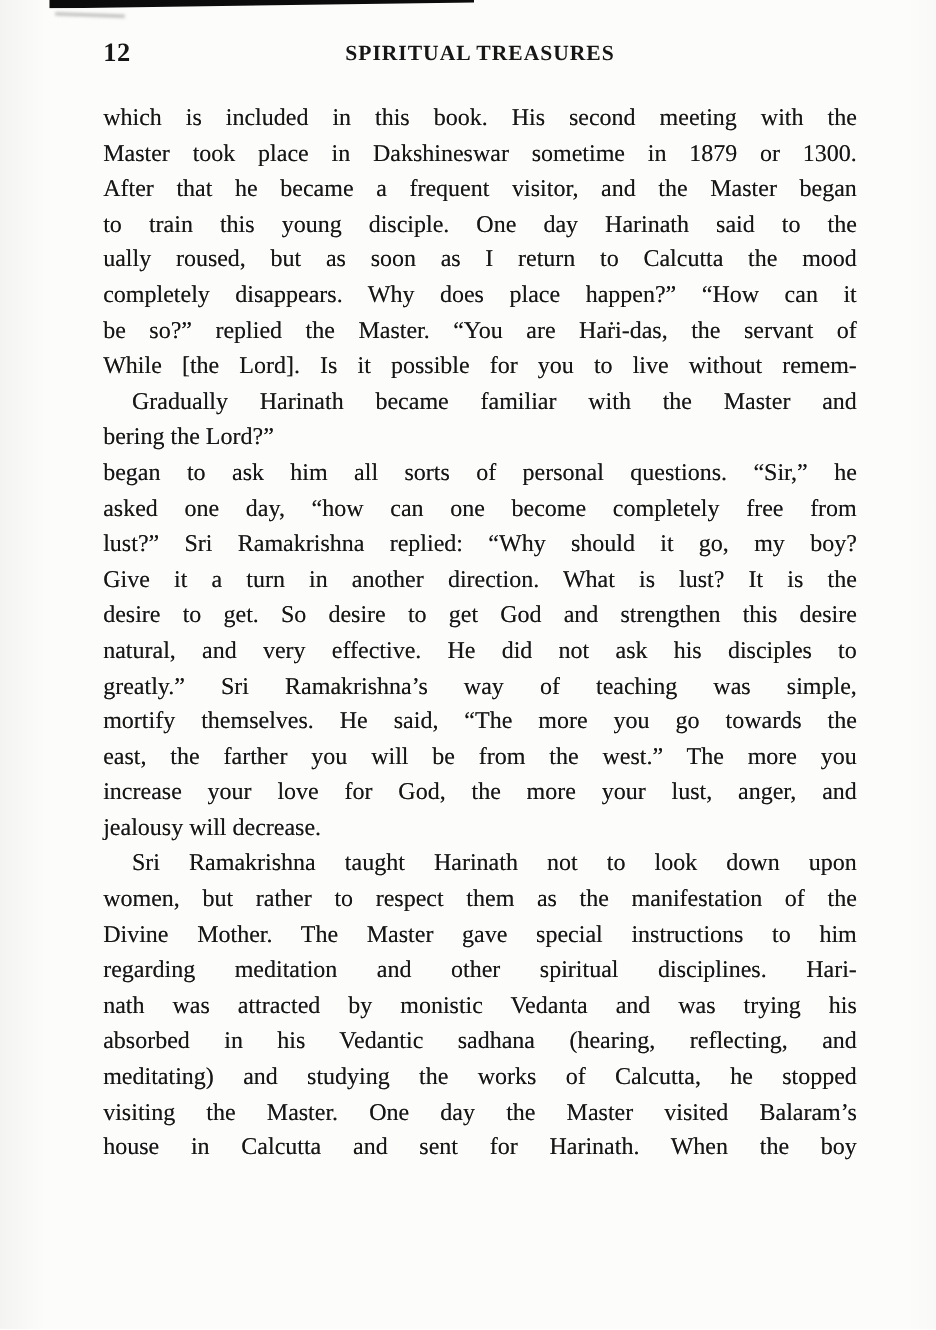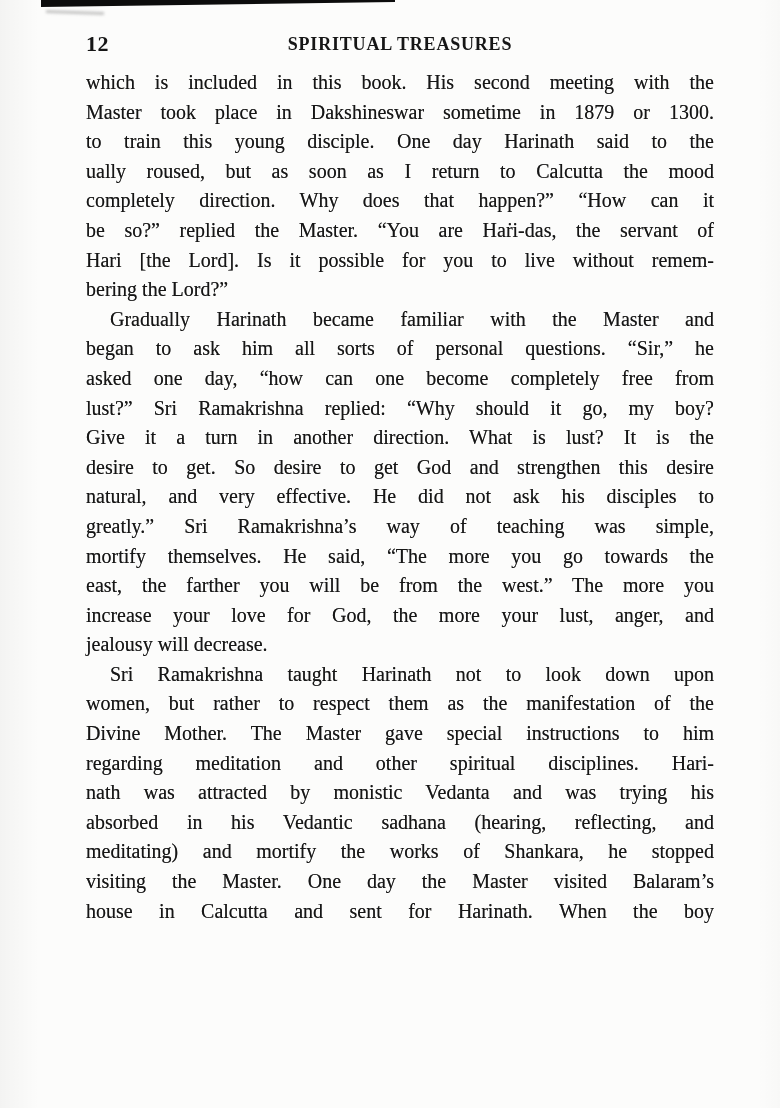--- a/index.html
+++ b/index.html
@@ -67,21 +67,21 @@
     right: 0;
     top: 3px;
     text-align: center;
     font-size: 18px;
     font-weight: 700;
     letter-spacing: 0.8px;
     white-space: nowrap;
   }
   .body-text {
     position: absolute;
-    top: 68px;
+    top: 84px;
     left: 86px;
     width: 628px;
     font-size: 20px;
     line-height: 29.6px;
     text-shadow: 0 0 0.4px rgba(0,0,0,0.55);
   }
   .ln {
     text-align: justify;
     text-align-last: justify;
     height: 29.6px;
@@ -103,41 +103,42 @@
 
   <div class="header-row">
     <span class="page-number">12</span>
     <span class="running-title">SPIRITUAL TREASURES</span>
   </div>
 
   <div class="body-text">
 
   <div class="ln">which is included in this book. His second meeting with the</div>
       <div class="ln">Master took place in Dakshineswar sometime in 1879 or 1300.</div>
+      <div class="ln">After that he became a frequent visitor, and the Master began</div>
       <div class="ln">to train this young disciple. One day Harinath said to the</div>
       <div class="ln">ually roused, but as soon as I return to Calcutta the mood</div>
-      <div class="ln">completely direction. Why does that happen?” “How can it</div>
+      <div class="ln">completely disappears. Why does place happen?” “How can it</div>
       <div class="ln">be so?” replied the Master. “You are Haṙi-das, the servant of</div>
-      <div class="ln">Hari [the Lord]. Is it possible for you to live without remem-</div>
+      <div class="ln">While [the Lord]. Is it possible for you to live without remem-</div>
+      <div class="ln indent">Gradually Harinath became familiar with the Master and</div>
       <div class="ln last">bering the Lord?”</div>
-      <div class="ln indent">Gradually Harinath became familiar with the Master and</div>
       <div class="ln">began to ask him all sorts of personal questions. “Sir,” he</div>
       <div class="ln">asked one day, “how can one become completely free from</div>
       <div class="ln">lust?” Sri Ramakrishna replied: “Why should it go, my boy?</div>
       <div class="ln">Give it a turn in another direction. What is lust? It is the</div>
       <div class="ln">desire to get. So desire to get God and strengthen this desire</div>
       <div class="ln">natural, and very effective. He did not ask his disciples to</div>
       <div class="ln">greatly.” Sri Ramakrishna’s way of teaching was simple,</div>
       <div class="ln">mortify themselves. He said, “The more you go towards the</div>
       <div class="ln">east, the farther you will be from the west.” The more you</div>
       <div class="ln">increase your love for God, the more your lust, anger, and</div>
       <div class="ln last">jealousy will decrease.</div>
       <div class="ln indent">Sri Ramakrishna taught Harinath not to look down upon</div>
       <div class="ln">women, but rather to respect them as the manifestation of the</div>
       <div class="ln">Divine Mother. The Master gave special instructions to him</div>
       <div class="ln">regarding meditation and other spiritual disciplines. Hari-</div>
       <div class="ln">nath was attracted by monistic Vedanta and was trying his</div>
       <div class="ln">absorbed in his Vedantic sadhana (hearing, reflecting, and</div>
-      <div class="ln">meditating) and mortify the works of Shankara, he stopped</div>
+      <div class="ln">meditating) and studying the works of Calcutta, he stopped</div>
       <div class="ln">visiting the Master. One day the Master visited Balaram’s</div>
       <div class="ln">house in Calcutta and sent for Harinath. When the boy</div>
     </div>
 </div>
 
 </body></html>

